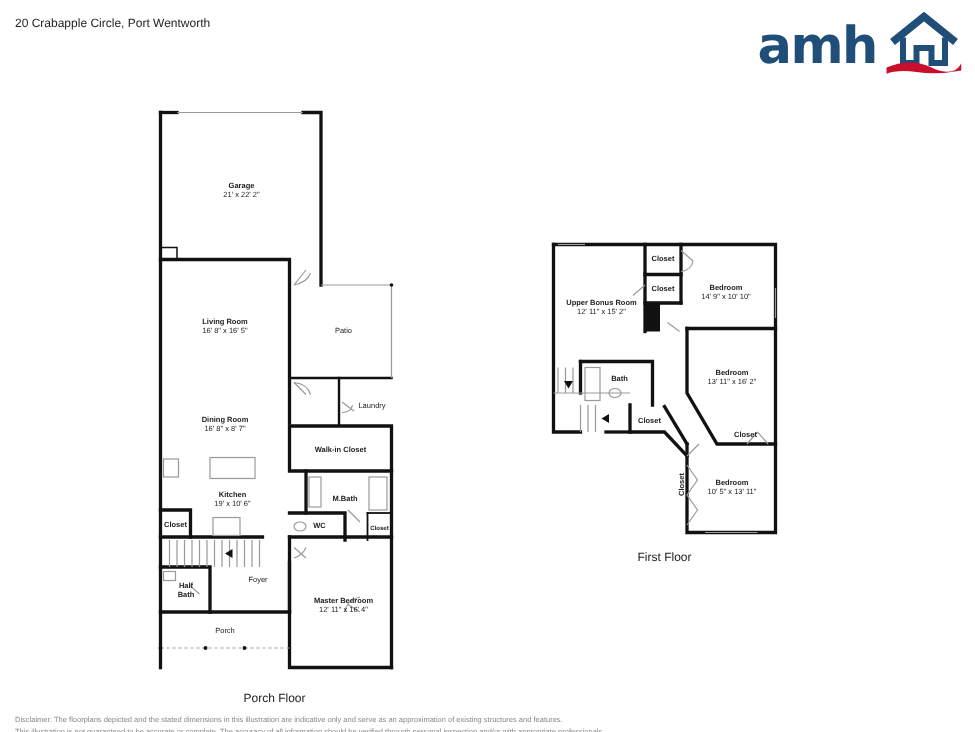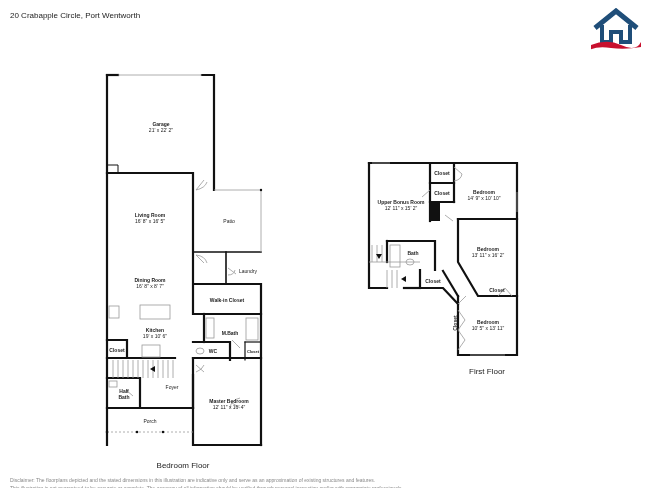--- a/index.html
+++ b/index.html
@@ -14,20 +14,21 @@
   .floor-label { position:absolute; font-size:8px; color:#222; transform:translate(-50%,0); white-space:nowrap; }
   .disclaimer { position:absolute; left:10px; top:476px; font-size:5px; color:#888; line-height:8px; white-space:nowrap; }
   .vert { transform:translate(-50%,-50%) rotate(-90deg); }
 </style>
 </head>
 <body>
 
 <div class="title">20 Crabapple Circle, Port Wentworth</div>
 
 <div class="logo">
+  <span class="logo-text">amh</span>
   <svg style="position:absolute;left:86px;top:0;" width="50" height="44" viewBox="0 0 50 44">
     <path d="M4 20 L25 3 L46 20" fill="none" stroke="#1f4e79" stroke-width="5" stroke-linejoin="miter"></path>
     <path d="M11 17 L11 34 L20 34 L20 24 L30 24 L30 34 L39 34 L39 17" fill="none" stroke="#1f4e79" stroke-width="4"></path>
     <path d="M-2 38 Q15 30 30 37 T50 34 L50 39 Q34 42 20 40 T-2 42 Z" fill="#c8102e"></path>
   </svg>
 </div>
 
 <svg class="plan" viewBox="0 0 650 488">
   <g fill="none" stroke="#111" stroke-width="2.2" stroke-linecap="square">
 
@@ -175,21 +176,21 @@
 <div class="room-label" style="left:172px;top:384px;">
   <b style="font-weight:normal">Foyer</b>
 </div>
 <div class="room-label" style="left:229px;top:398px;">
   <b>Master Bedroom</b>
   <span class="room-dim">12' 11" x 16' 4"</span>
 </div>
 <div class="room-label" style="left:150px;top:418px;">
   <b style="font-weight:normal">Porch</b>
 </div>
-<div class="floor-label" style="left:183px;top:461px;">Bedroom Floor</div>
+<div class="floor-label" style="left:183px;top:461px;">Porch Floor</div>
 
 <div class="room-label" style="left:442px;top:170px;">
   <b>Closet</b>
 </div>
 <div class="room-label" style="left:442px;top:190px;">
   <b>Closet</b>
 </div>
 <div class="room-label" style="left:401px;top:199px;">
   <b>Upper Bonus Room</b>
   <span class="room-dim">12' 11" x 15' 2"</span>
@@ -211,18 +212,18 @@
 <div class="room-label" style="left:497px;top:287px;">
   <b>Closet</b>
 </div>
 <div class="room-label vert" style="left:455px;top:323px;position:absolute;">
   <b>Closet</b>
 </div>
 <div class="room-label" style="left:488px;top:319px;">
   <b>Bedroom</b>
   <span class="room-dim">10' 5" x 13' 11"</span>
 </div>
-<div class="floor-label" style="left:443px;top:367px;margin-left:44px;">First Floor</div>
+<div class="floor-label" style="left:443px;top:367px;">First Floor</div>
 
 <div class="disclaimer">
   <div>Disclaimer: The floorplans depicted and the stated dimensions in this illustration are indicative only and serve as an approximation of existing structures and features.</div>
   <div>This illustration is not guaranteed to be accurate or complete. The accuracy of all information should be verified through personal inspection and/or with appropriate professionals.</div>
 </div>
 
 </body></html>

